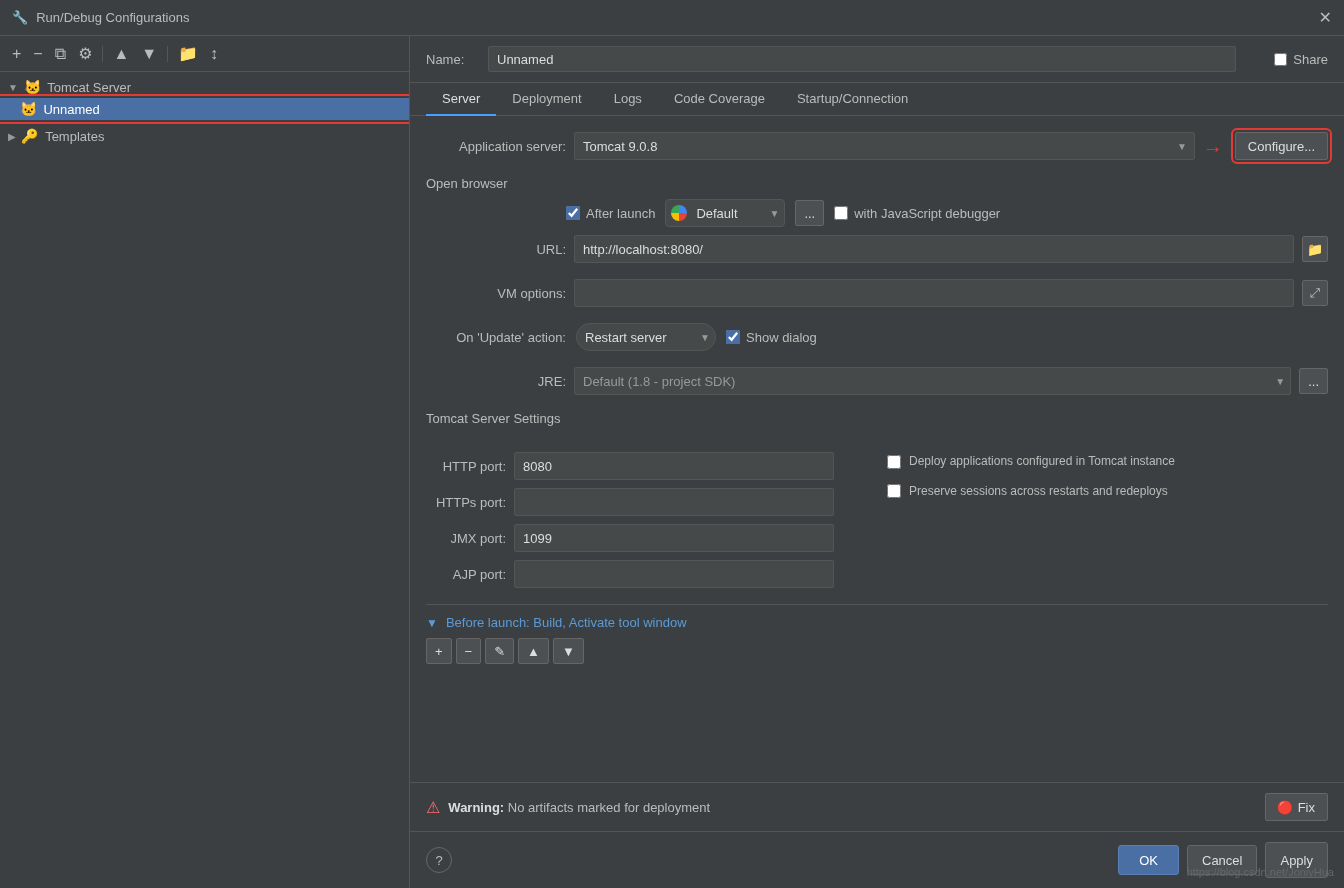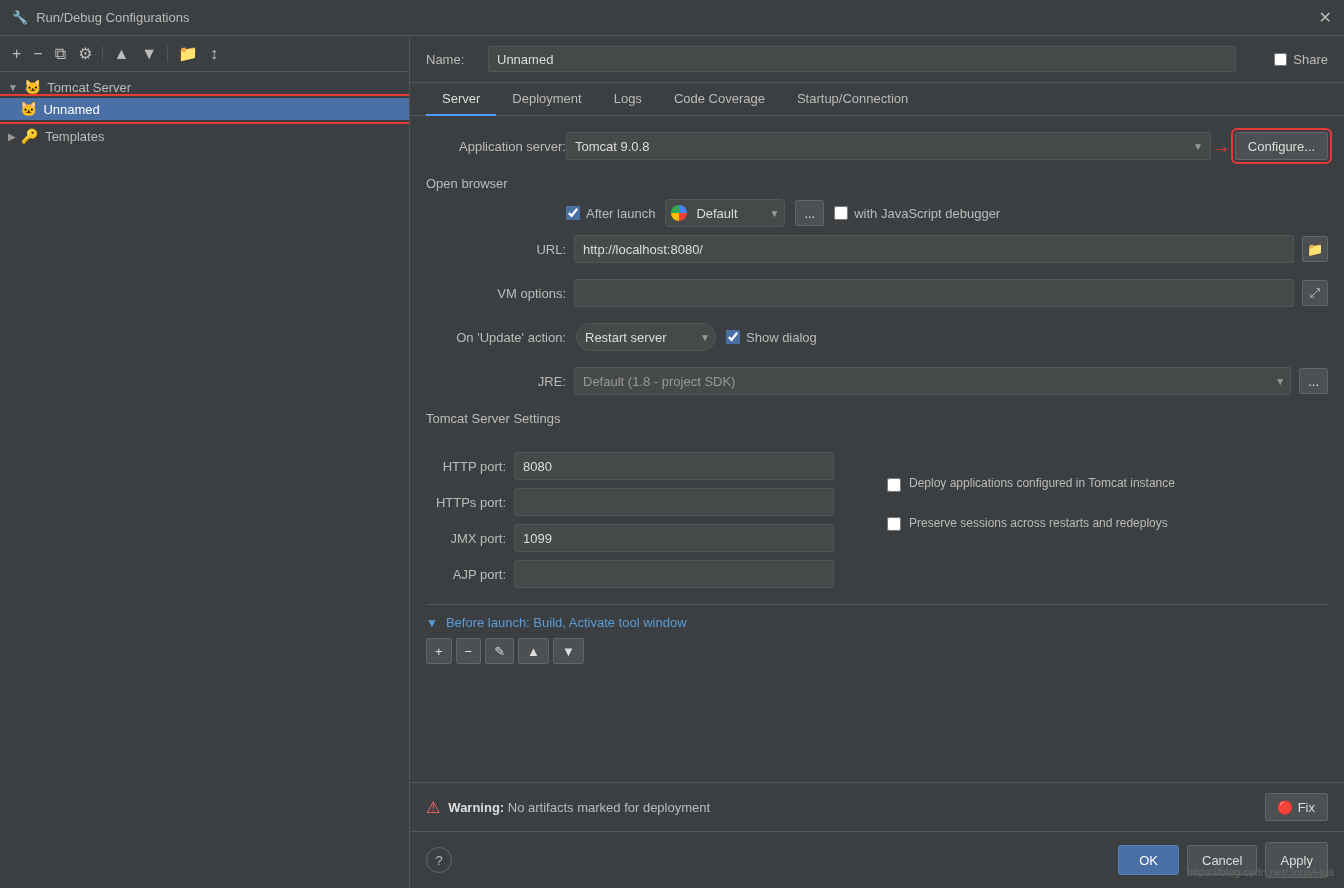--- a/index.html
+++ b/index.html
@@ -80,21 +80,21 @@
 
     
     .content-area { flex: 1; overflow-y: auto; padding: 16px; }
     .form-control {
       background: #45494a; border: 1px solid #555; color: #ddd;
       padding: 4px 8px; height: 28px; border-radius: 2px; flex: 1;
     }
 
     
     .app-server-row {
-      display: flex; align-items: center; 
+      display: flex; align-items: center; gap: 8px;
       margin-bottom: 16px;
     }
     .app-server-label { color: #bbb; min-width: 140px; text-align: right; }
     .select-wrapper { flex: 1; position: relative; }
     .select-wrapper select {
       width: 100%; background: #45494a; border: 1px solid #555; color: #ddd;
       padding: 4px 8px; height: 28px; border-radius: 2px;
       appearance: none; cursor: pointer;
     }
     .select-arrow {
@@ -186,21 +186,21 @@
     .settings-grid {
       display: grid; grid-template-columns: 1fr 1fr; gap: 8px 20px;
       margin-bottom: 16px;
     }
     .port-row { display: flex; align-items: center; gap: 8px; }
     .port-label { color: #bbb; min-width: 80px; text-align: right; }
     .port-input {
       flex: 1; background: #45494a; border: 1px solid #555; color: #ddd;
       padding: 4px 8px; height: 28px; border-radius: 2px; max-width: 320px;
     }
-    .deploy-checkbox-row { display: flex; align-items: flex-end; gap: 8px; padding-top: 2px; margin-top: 22px; }
+    .deploy-checkbox-row { display: flex; align-items: center; gap: 8px; padding-top: 2px; }
     .deploy-label { color: #bbb; font-size: 12px; line-height: 1.3; }
 
     
     .before-launch-section { border-top: 1px solid #555; padding-top: 10px; margin-top: 8px; }
     .before-launch-header {
       display: flex; align-items: center; gap: 8px; cursor: pointer; margin-bottom: 8px;
     }
     .before-launch-title { color: #5b9bd5; font-size: 13px; }
     .before-launch-toolbar { display: flex; gap: 4px; margin-bottom: 8px; }
 

